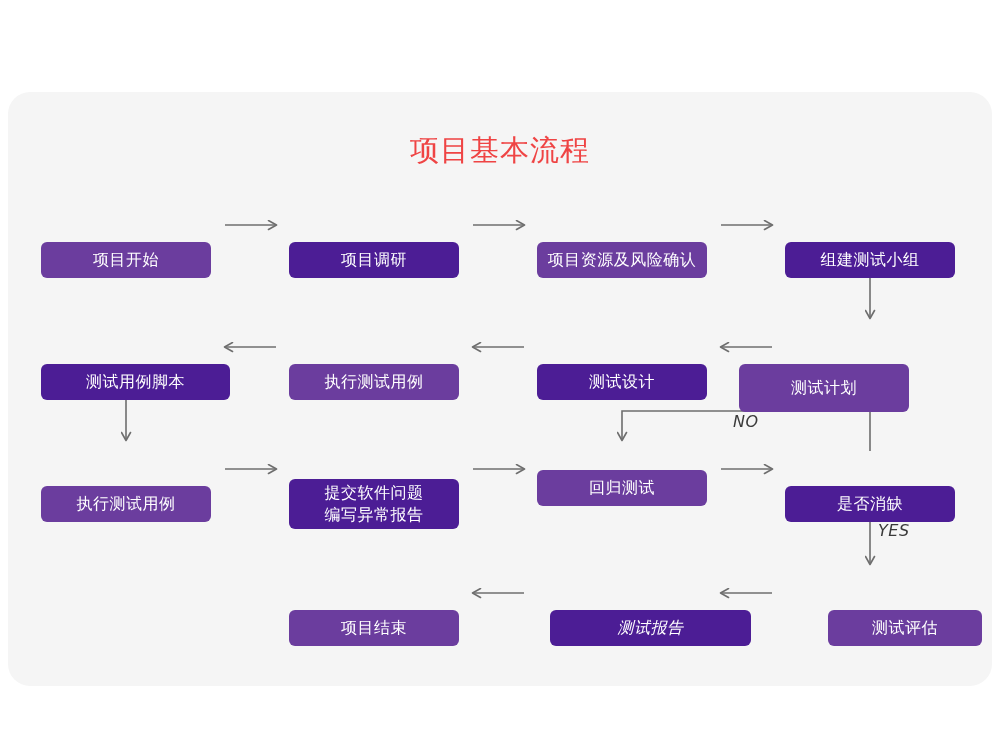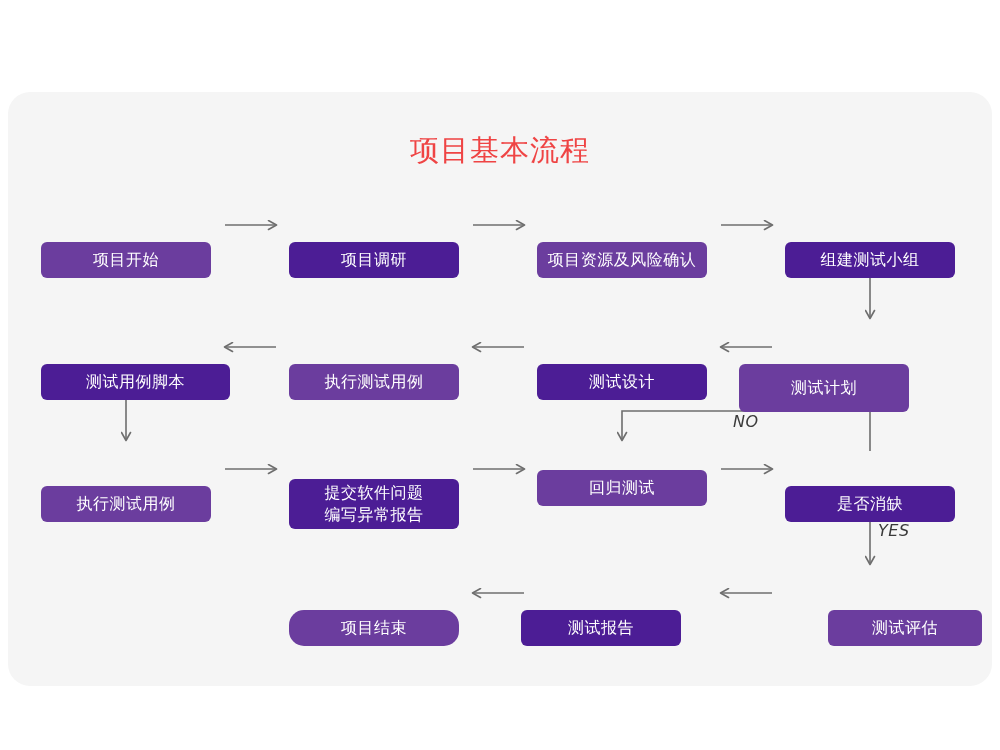--- a/index.html
+++ b/index.html
@@ -157,24 +157,24 @@
       <span class="node-label">提交软件问题
 编写异常报告</span>
     </div>
     <div class="node purple" style="left:537px; top:435px; width:170px; height:36px;">
       <span class="node-label">回归测试</span>
     </div>
     <div class="node gray" style="left:785px; top:451px; width:170px; height:36px;justify-content:center;">
       <span class="node-label">是否消缺</span>
     </div>
 
-    <div class="node purple" style="left:289px; top:575px; width:170px; height:36px;border-radius:15px;">
+    <div class="node purple" style="left:289px; top:575px; width:170px; height:36px;">
       <span class="node-label">项目结束</span>
     </div>
-    <div class="node gray" style="left:521px; top:575px; width:160px; height:36px;">
+    <div class="node gray" style="left:550px; top:575px; width:201px; height:36px;font-style:italic;">
       <span class="node-label">测试报告</span>
     </div>
     <div class="node purple" style="left:828px; top:575px; width:154px; height:36px;">
       <span class="node-label">测试评估</span>
     </div>
   </div>
 
   <div id="edge-labels">
     <div class="edge-label" style="left:733px; top:412px;">NO</div>
     <div class="edge-label" style="left:878px; top:521px;">YES</div>

